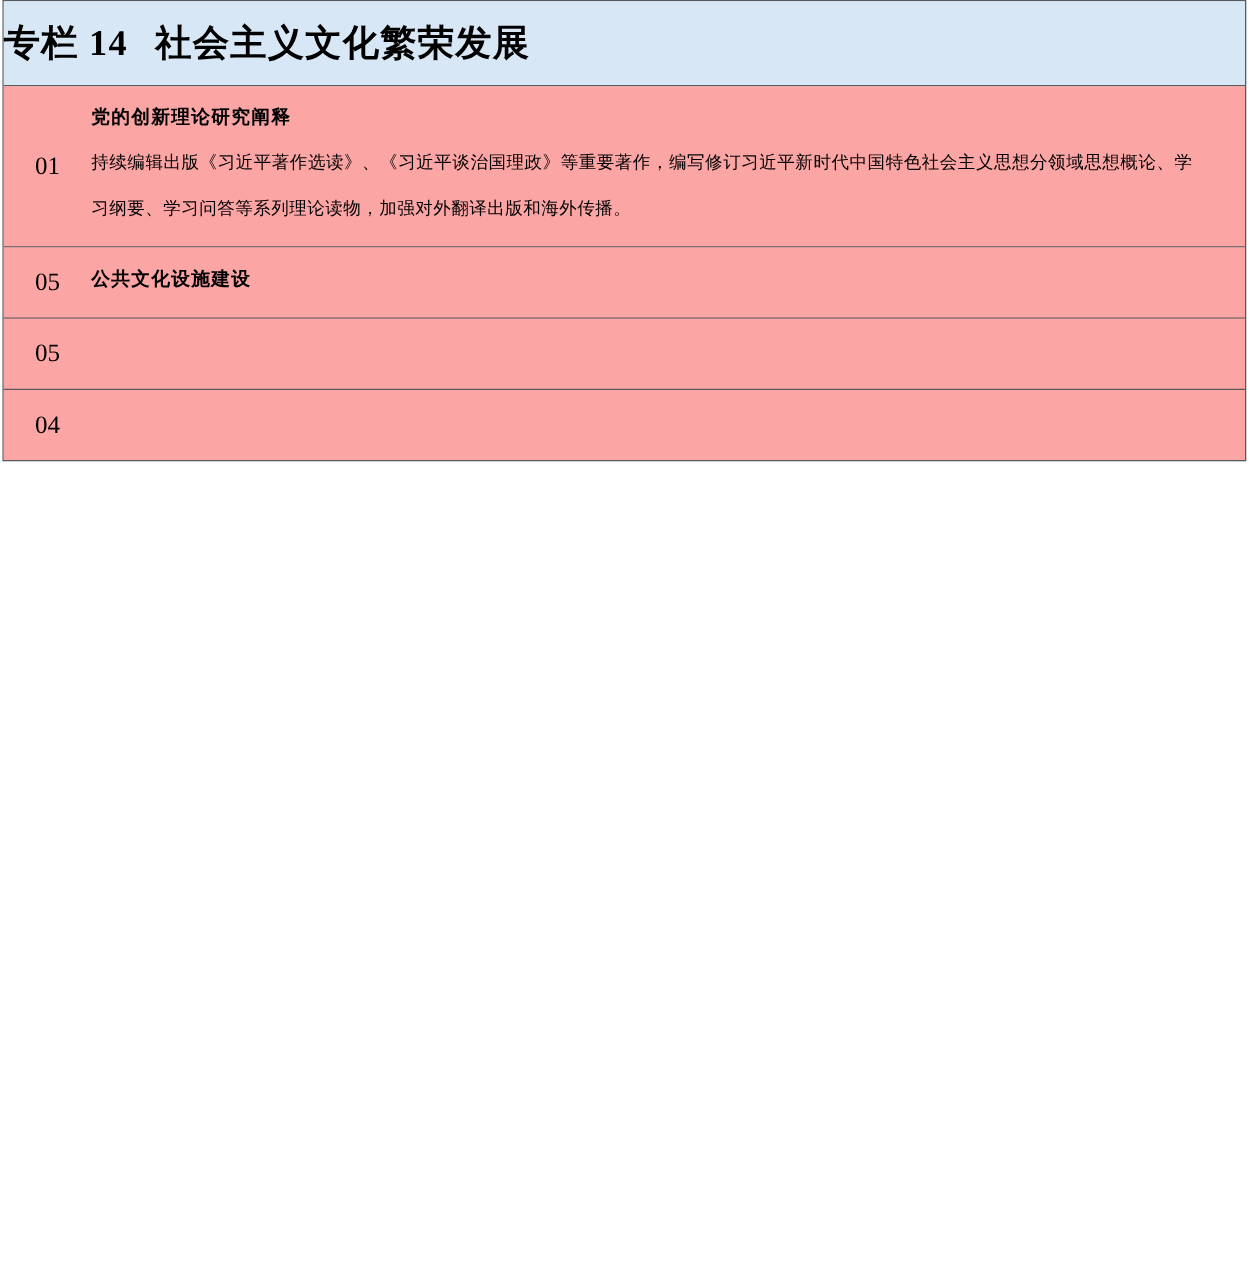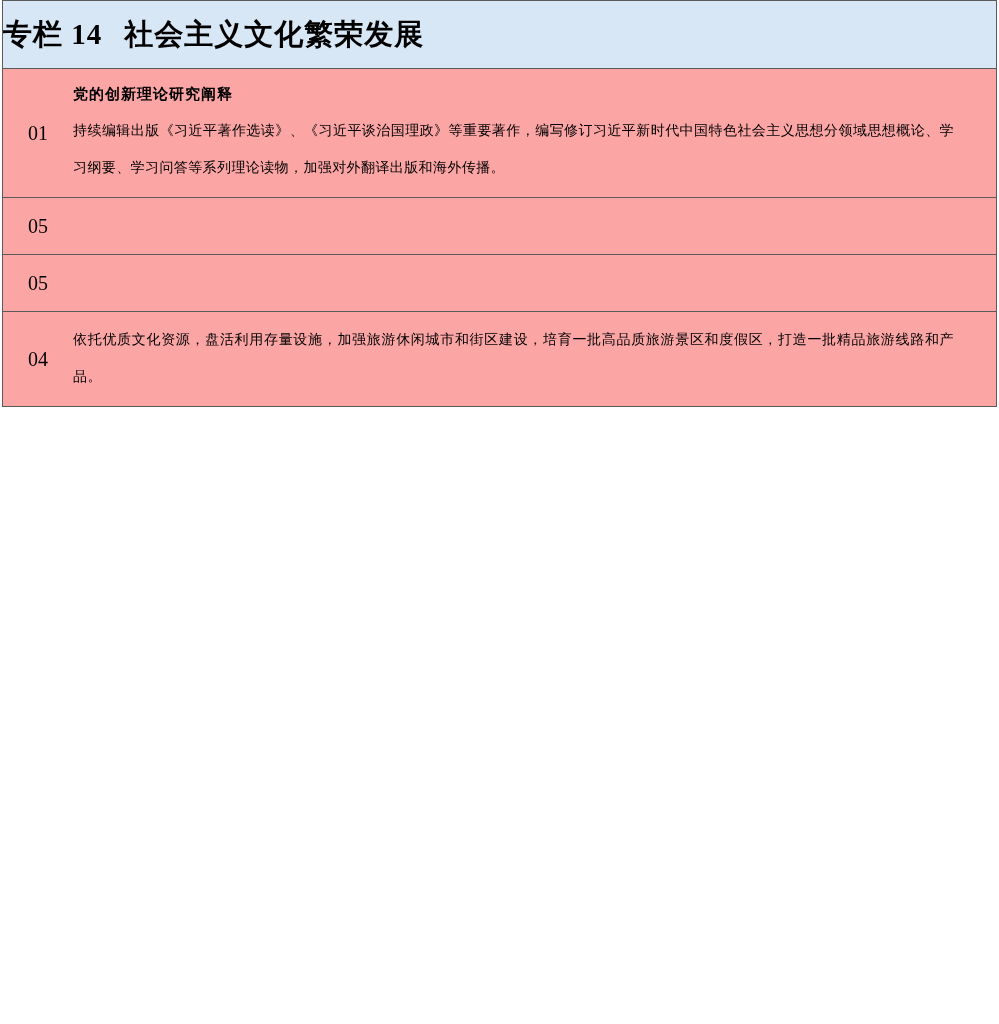--- a/index.html
+++ b/index.html
@@ -90,28 +90,28 @@
       <div class="row-body">
         <div class="row-head">党的创新理论研究阐释</div>
         <div class="row-text">持续编辑出版《习近平著作选读》、《习近平谈治国理政》等重要著作，编写修订习近平新时代中国特色社会主义思想分领域思想概论、学习纲要、学习问答等系列理论读物，加强对外翻译出版和海外传播。</div>
       </div>
     </div>
 
 
     <div class="row">
       <div class="row-num">05</div>
       <div class="row-body">
+        <div class="row-head">公共文化设施建设</div>
       </div>
     </div>
 
     <div class="row">
       <div class="row-num">05</div>
     </div>
 
     <div class="row">
       <div class="row-num">04</div>
       <div class="row-body">
-        <div class="row-text">依托优质文化资源，盘活利用存量设施，加强旅游休闲城市和街区建设，培育一批高品质旅游景区和度假区，打造一批精品旅游线路和产品。</div>
       </div>
     </div>
 
   </div>
 </div>
 
 </body></html>

